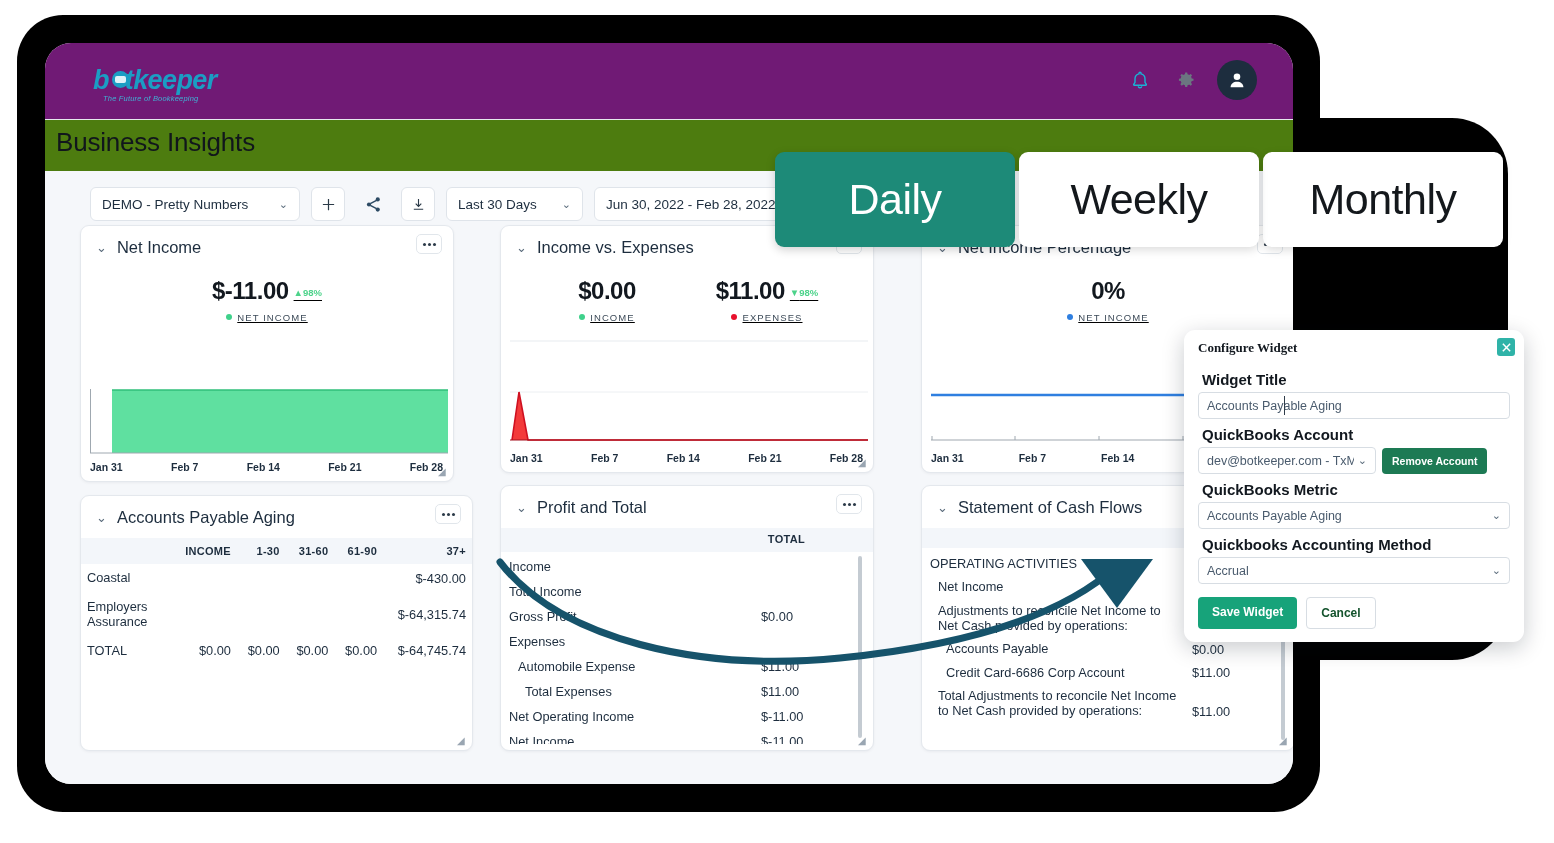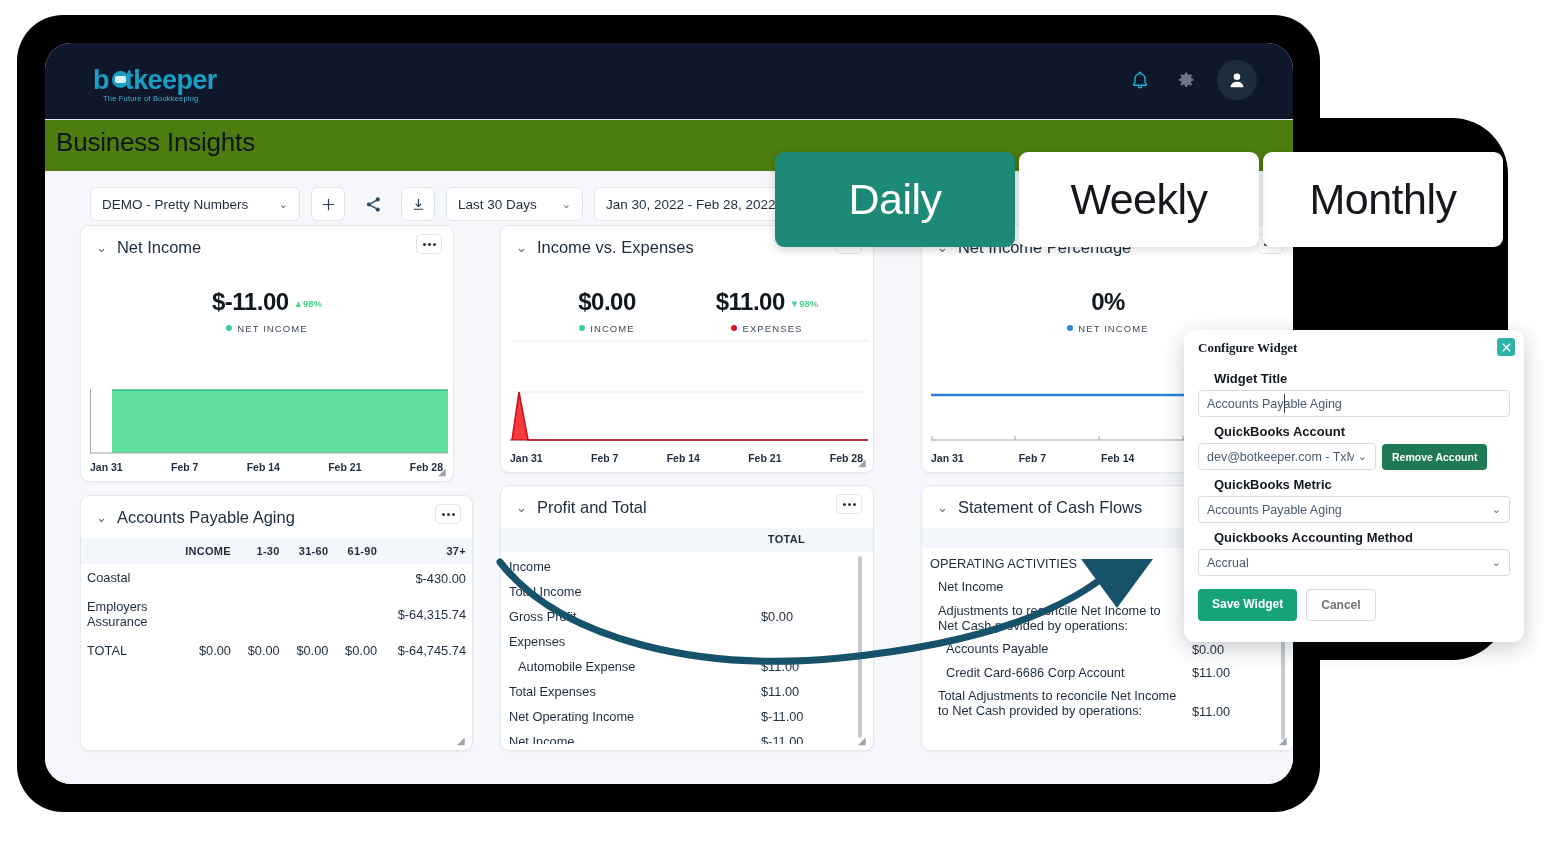--- a/index.html
+++ b/index.html
@@ -14,21 +14,21 @@
   #frame-right { left:1100px; top:118px; width:408px;  height:542px; border-radius:56px; }
 
   
   #app {
     position:absolute; left:45px; top:43px; width:1248px; height:741px;
     background:#ffffff; border-radius:26px 26px 26px 26px; overflow:hidden;
     box-shadow:0 0 0 1px rgba(0,0,0,.04);
   }
 
   
-  #appHeader { position:relative; height:76px; background:#0f172a; }
+  #appHeader { position:relative; height:76px; background:#701a75;font-style:italic; }
   #logo { position:absolute; left:48px; top:22px; width:150px; height:44px; }
   #logo .lg-word { font-size:27px; letter-spacing:-.6px; color:#1b9dc4; font-weight:700; line-height:30px; }
   #logo .lg-tag { font-size:7.5px; color:#3fb3d6; letter-spacing:.2px; margin-top:-1px; margin-left:10px;}
   #logo .lg-bot { position:absolute; left:19px; top:6px; width:17px; height:17px; border-radius:50%;
                   background:#1b9dc4; }
   #logo .lg-bot:before { content:""; position:absolute; left:3px; top:5px; width:11px; height:7px;
                   background:#dff2f8; border-radius:2px;}
 
   .hdr-icons { position:absolute; right:36px; top:17px; display:flex; align-items:center; gap:19px; }
   .ic-btn { width:26px; height:26px; display:flex; align-items:center; justify-content:center; cursor:pointer; }
@@ -61,21 +61,21 @@
   .w-caret { font-size:13px; color:#5a6b7b; margin-right:10px; }
   .w-title { font-size:16.5px; color:#1d2d3e; }
   .w-dots { position:absolute; right:11px; top:8px; width:26px; height:20px; border:1px solid #e1e6eb;
             border-radius:5px; display:flex; align-items:center; justify-content:center; gap:2px; cursor:pointer;
             background:#fff; }
   .w-dots i { width:3px; height:3px; border-radius:50%; background:#2b3a48; display:block; }
   .w-resize { position:absolute; right:3px; bottom:2px; width:12px; height:12px; cursor:nwse-resize;
               color:#9aa6b2; font-size:10px; line-height:10px; }
 
   
-  .kpi-row { display:flex; justify-content:flex-end; gap:0; margin-top:20px; }
+  .kpi-row { display:flex; justify-content:flex-end; gap:0; margin-top:9px;text-decoration:underline; }
   .kpi { text-align:center; flex:1; }
   .kpi-val { font-size:24px; font-weight:700; color:#12181f; letter-spacing:-.5px; display:inline-block; }
   .kpi-delta { font-size:9.5px; font-weight:700; margin-left:5px; vertical-align:3px; }
   .kpi-delta.up   { color:#4cd38a; }
   .kpi-delta.down { color:#4cd38a; }
   .kpi-leg { font-size:9.5px; letter-spacing:1.1px; color:#3c4a58; margin-top:7px; }
   .dot { display:inline-block; width:6px; height:6px; border-radius:50%; margin-right:5px; vertical-align:1px; }
 
   .axis { position:absolute; left:11px; right:10px; bottom:8px; display:flex;
           justify-content:space-between; font-size:10.5px; font-weight:700; color:#1d2d3e; }
@@ -102,33 +102,33 @@
                 box-shadow:0 3px 10px rgba(0,0,0,.14); }
 
   
   #cfg { position:absolute; left:1184px; top:330px; width:340px; height:312px; background:#fff;
          border-radius:11px; box-shadow:0 6px 22px rgba(10,20,30,.22); overflow:hidden; }
   #cfgHead { height:28px; position:relative; padding:8px 0 0 14px;font-family:Liberation Serif, serif; }
   #cfgHead .t { font-size:13px; font-weight:700; color:#12181f; }
   #cfgClose { position:absolute; right:9px; top:8px; width:18px; height:18px; background:#2fb3a8;
               border-radius:3px; display:flex; align-items:center; justify-content:center; cursor:pointer; }
   #cfgBody { padding:6px 14px 0 14px; }
-  .f-label { font-size:13px; font-weight:700; color:#12181f; margin:7px 16px 4px; }
+  .f-label { font-size:15px; font-weight:700; color:#12181f; margin:7px 4px 4px; }
   .f-input { height:27px; border:1px solid #d7dde3; border-radius:4px; background:#fff; display:flex;
              align-items:center; padding:0 8px; font-size:12.5px; color:#4a5b6d; position:relative; }
   .f-input .cv { flex:1; overflow:hidden; white-space:nowrap; }
   .f-row { display:flex; gap:6px; align-items:center; }
   .f-input.acct { width:178px; }
   #caret { position:absolute; left:85px; top:3px; width:1px; height:19px; background:#2f3c4a; }
   .btn-green { background:#1d7a54; color:#fff; font-size:10.5px; font-weight:700; border-radius:4px;
                padding:7px 10px; cursor:pointer; white-space:nowrap; }
   #cfgFooter { display:flex; gap:9px; margin-top:13px; }
   #saveBtn { background:#17a37a; color:#fff; font-size:12px; font-weight:700; border-radius:4px;
              padding:8px 14px; cursor:pointer; }
-  #cancelBtn { background:#fff; border:1px solid #d7dde3; color:#737373; font-size:12px; font-weight:700;
+  #cancelBtn { background:#fff; border:1px solid #d7dde3; color:#14532d; font-size:12px; font-weight:700;
                border-radius:4px; padding:8px 14px; cursor:pointer; }
 
   
   #arrowSvg { position:absolute; left:0; top:0; width:1554px; height:843px; pointer-events:none; }
 </style>
 </head>
 <body>
 
 <div id="stage">
 
@@ -193,21 +193,21 @@
       <div class="tb-icon">
         <svg width="15" height="15" viewBox="0 0 16 16">
             <path d="M8 2v7.4M5 7l3 3 3-3M3 13h10" stroke="#2b3a48" stroke-width="1.2" fill="none"></path>
           </svg>
       </div>
       <div class="tb-select w-narrow">
         <span>Last 30 Days</span>
         <span class="chev">⌄</span>
       </div>
       <div class="tb-select w-date">
-        <span>Jan 30, 2022 - Feb 28, 2022</span>
+        <span>Jun 30, 2022 - Feb 28, 2022</span>
         <span class="chev" style="margin-left:0">⌄</span>
       </div>
     </div>
 
     <div id="board">
 
       <div class="widget" style="left:35px; top:-4px; width:374px; height:257px;">
         <div class="w-head">
           <span class="w-caret">⌄</span>
           <span class="w-title">Net Income</span>
@@ -392,21 +392,21 @@
                 </tr>
                 <tr>
                   <td class="lbl" style="padding-left: 8px; padding-top: 5px; padding-bottom: 5px;">Expenses</td>
                   <td style="width: 118px; text-align: left; padding-top: 5px; padding-bottom: 5px;"></td>
                 </tr>
                 <tr>
                   <td class="lbl" style="padding-left: 17px; padding-top: 5px; padding-bottom: 5px; margin-left: 40px;">Automobile Expense</td>
                   <td style="width: 118px; text-align: left; padding-top: 5px; padding-bottom: 5px;">$11.00</td>
                 </tr>
                 <tr>
-                  <td class="lbl" style="padding-left: 8px; padding-top: 5px; padding-bottom: 5px;">Total Expenses</td>
+                  <td class="lbl" style="padding-left: 24px; padding-top: 5px; padding-bottom: 5px;">Total Expenses</td>
                   <td style="width: 118px; text-align: left; padding-top: 5px; padding-bottom: 5px;">$11.00</td>
                 </tr>
                 <tr>
                   <td class="lbl" style="padding-left: 8px; padding-top: 5px; padding-bottom: 5px;">Net Operating Income</td>
                   <td style="width: 118px; text-align: left; padding-top: 5px; padding-bottom: 5px;">$-11.00</td>
                 </tr>
                 <tr>
                   <td class="lbl" style="padding-left: 8px; padding-top: 5px; padding-bottom: 5px;">Net Income</td>
                   <td style="width: 118px; text-align: left; padding-top: 5px; padding-bottom: 5px;">$-11.00</td>
                 </tr>

